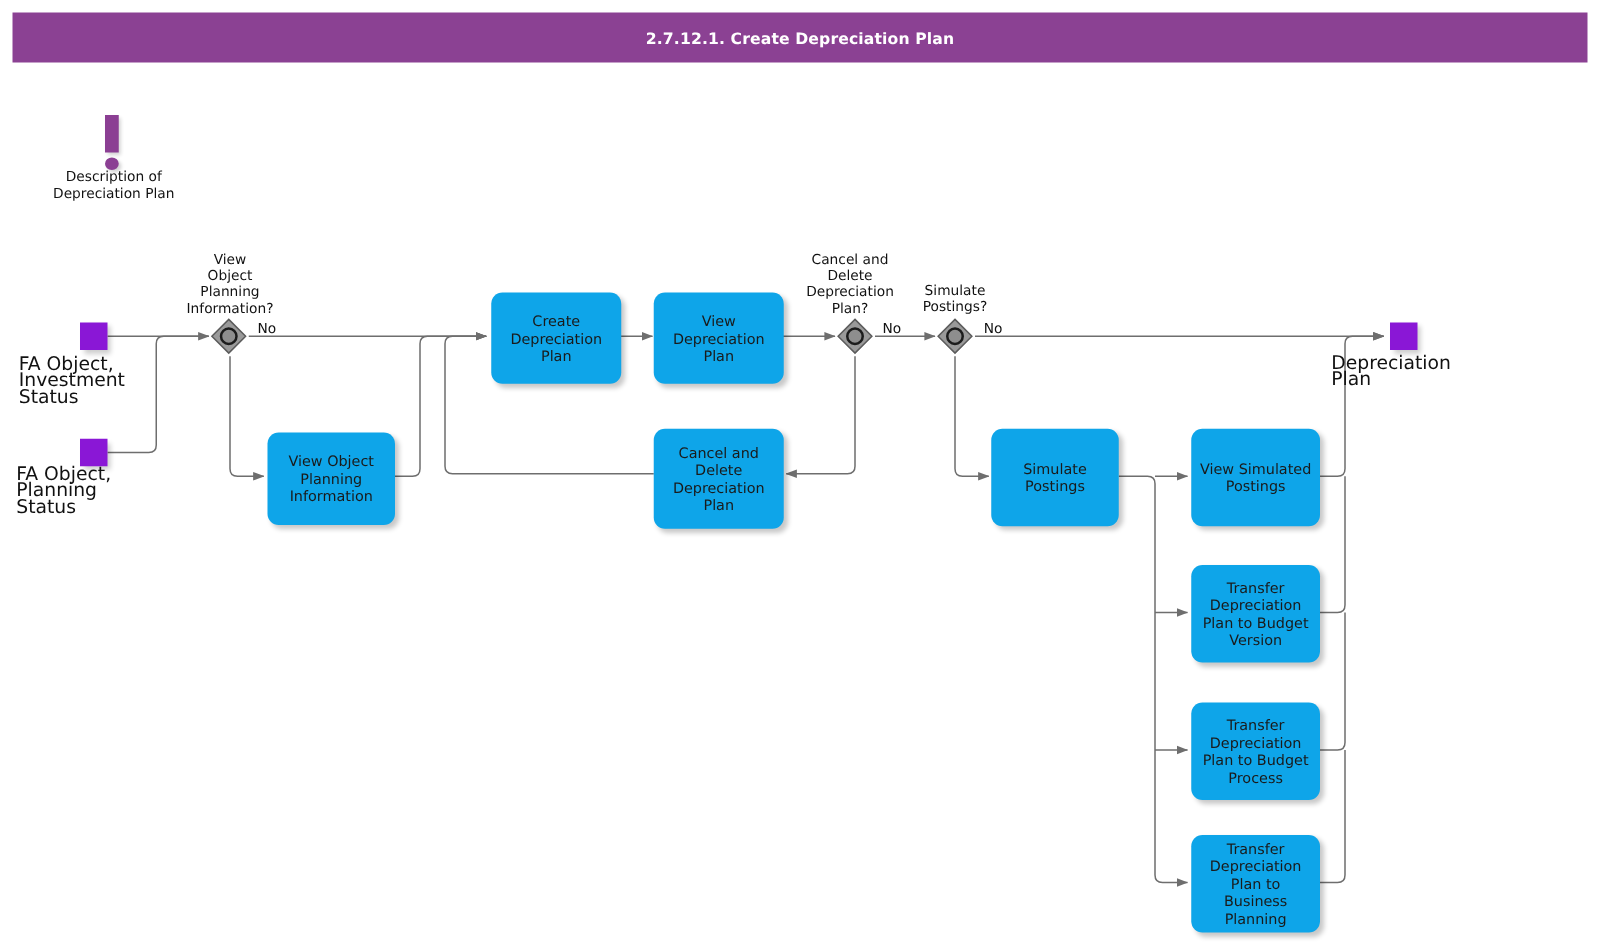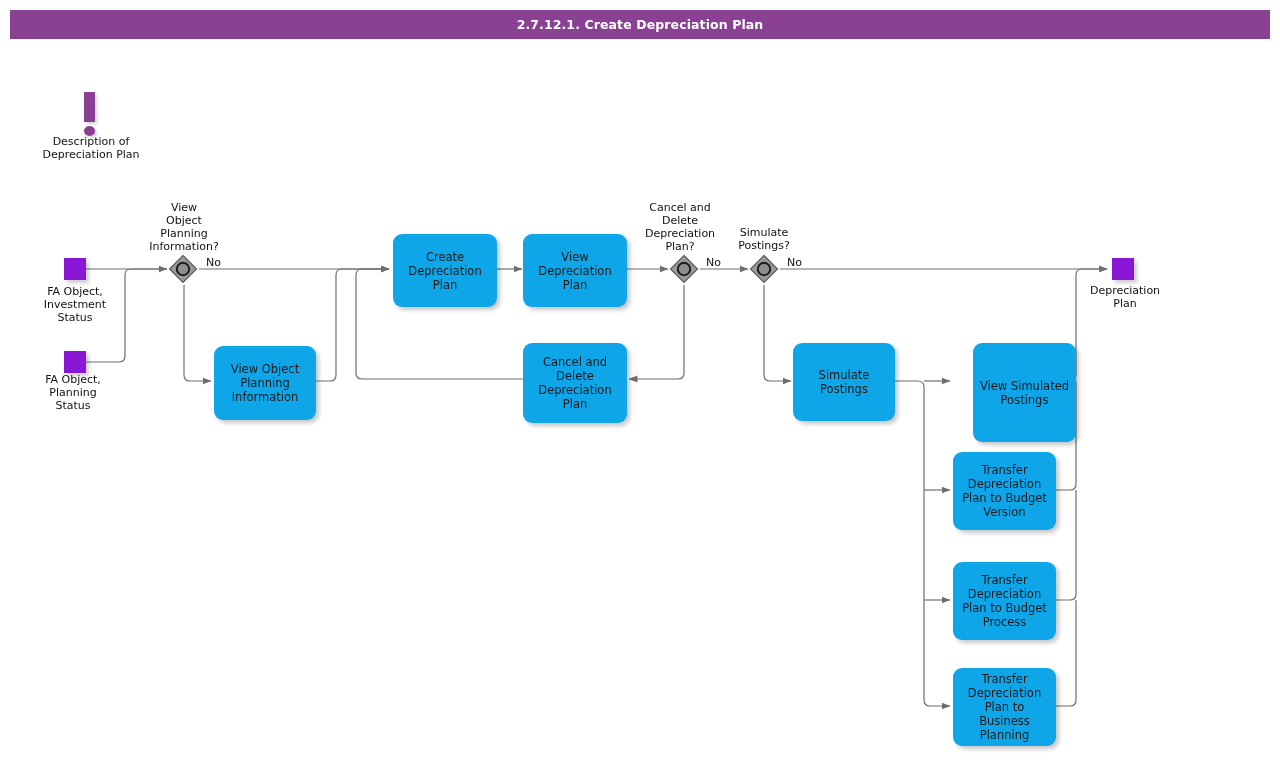--- a/index.html
+++ b/index.html
@@ -12,21 +12,21 @@
     height: 760px;
     position: relative;
     font-family: "DejaVu Sans", sans-serif;
     overflow: hidden;
   }
   #header-bar {
     position: absolute;
     left: 10px;
     top: 10px;
     width: 1260px;
-    height: 29px;
+    height: 40px;
     background: #8b4193;
     display: flex;
     align-items: center;
     justify-content: center;
   }
   #header-title {
     color: #ffffff;
     font-size: 12.5px;
     font-weight: bold;
     letter-spacing: 0.1px;
@@ -60,22 +60,22 @@
   }
   
   .event-square {
     width: 22px;
     height: 22px;
     background: #8a17d6;
     box-shadow: 3px 3px 4px rgba(0,0,0,0.20);
   }
   .event-label {
     position: absolute;
-    text-align: center;
-    font-size: 11px;
+    text-align: left;
+    font-size: 15px;
     line-height: 13px;
     color: #111111;
     white-space: pre-line;
     font-family: "DejaVu Sans", sans-serif;
   }
   
   .gateway {
     width: 30px;
     height: 30px;
     position: absolute;
@@ -250,21 +250,21 @@
 Plan</div>
 
   <div class="node task" style="left: 519px; top: 343px; width: 104px; height: 80px; white-space: pre-line;">Cancel and
 Delete
 Depreciation
 Plan</div>
 
   <div class="node task" style="left: 789px; top: 343px; width: 102px; height: 78px; white-space: pre-line;">Simulate
 Postings</div>
 
-  <div class="node task" style="left: 949px; top: 343px; width: 103px; height: 99px; white-space: pre-line; margin-left: 20px;">View Simulated
+  <div class="node task" style="left: 949px; top: 343px; width: 103px; height: 78px; white-space: pre-line;">View Simulated
 Postings</div>
 
   <div class="node task" style="left: 949px; top: 452px; width: 103px; height: 78px; white-space: pre-line;">Transfer
 Depreciation
 Plan to Budget
 Version</div>
 
   <div class="node task" style="left: 949px; top: 562px; width: 103px; height: 78px; white-space: pre-line;">Transfer
 Depreciation
 Plan to Budget

